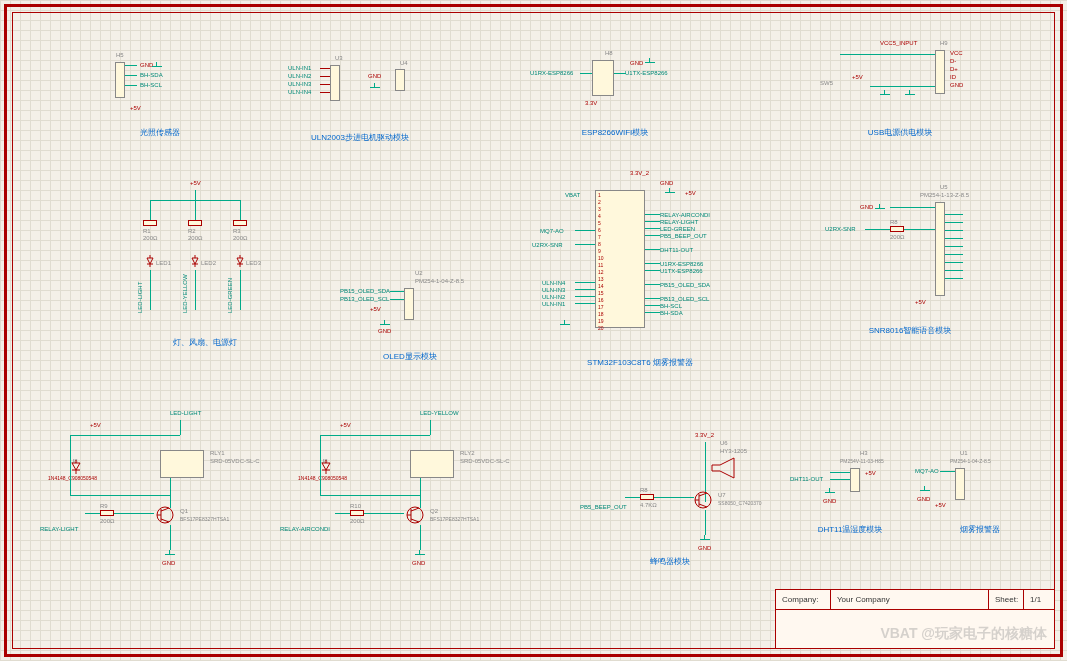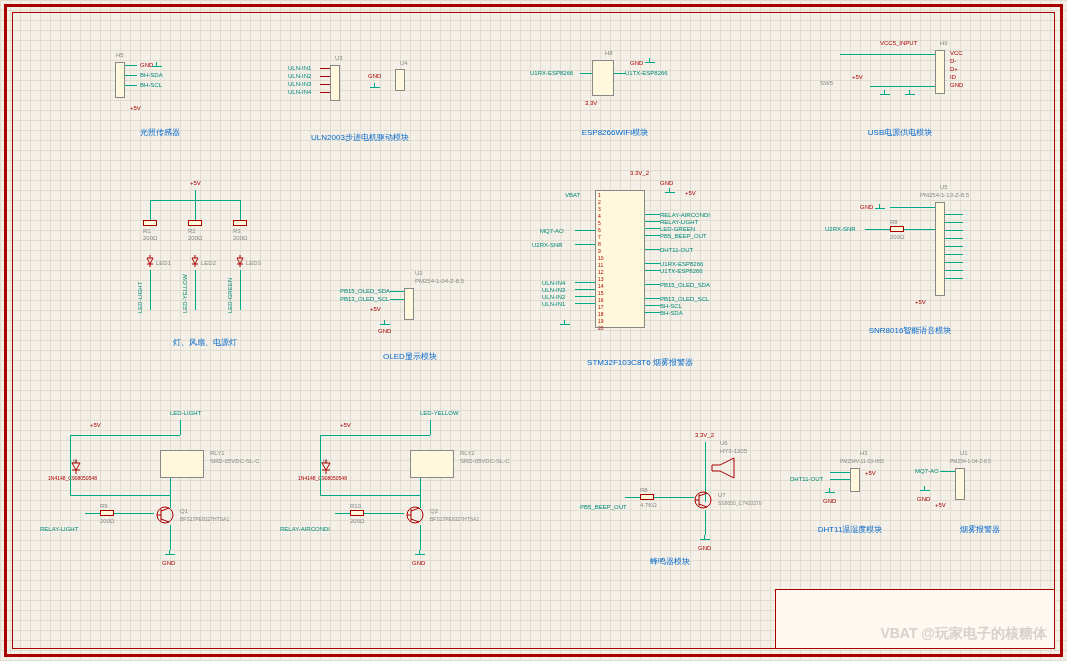--- a/index.html
+++ b/index.html
@@ -336,15 +336,21 @@
   <div class="connector" style="left:35px;top:18px;width:10px;height:32px"></div>
   <div class="net-label" style="left:-5px;top:18px">MQ7-AO</div>
   <div class="wire-h" style="left:20px;top:21px;width:15px"></div>
   <div class="gnd" style="left:0px;top:36px"></div>
   <div class="pin-label" style="left:-3px;top:46px">GND</div>
   <div class="pin-label" style="left:15px;top:52px">+5V</div>
   <div class="block-title" style="bottom:-5px">烟雾报警器</div>
 </div>
 
 <div class="titleblock">
+  <div class="row">
+    <div class="cell" style="width:55px">Company:</div>
+    <div class="cell" style="flex:1">Your Company</div>
+    <div class="cell" style="width:35px">Sheet:</div>
+    <div class="cell" style="width:30px;border-right:none">1/1</div>
+  </div>
 </div>
 
 <div class="watermark">VBAT @玩家电子的核糖体</div>
 
 </body></html>

